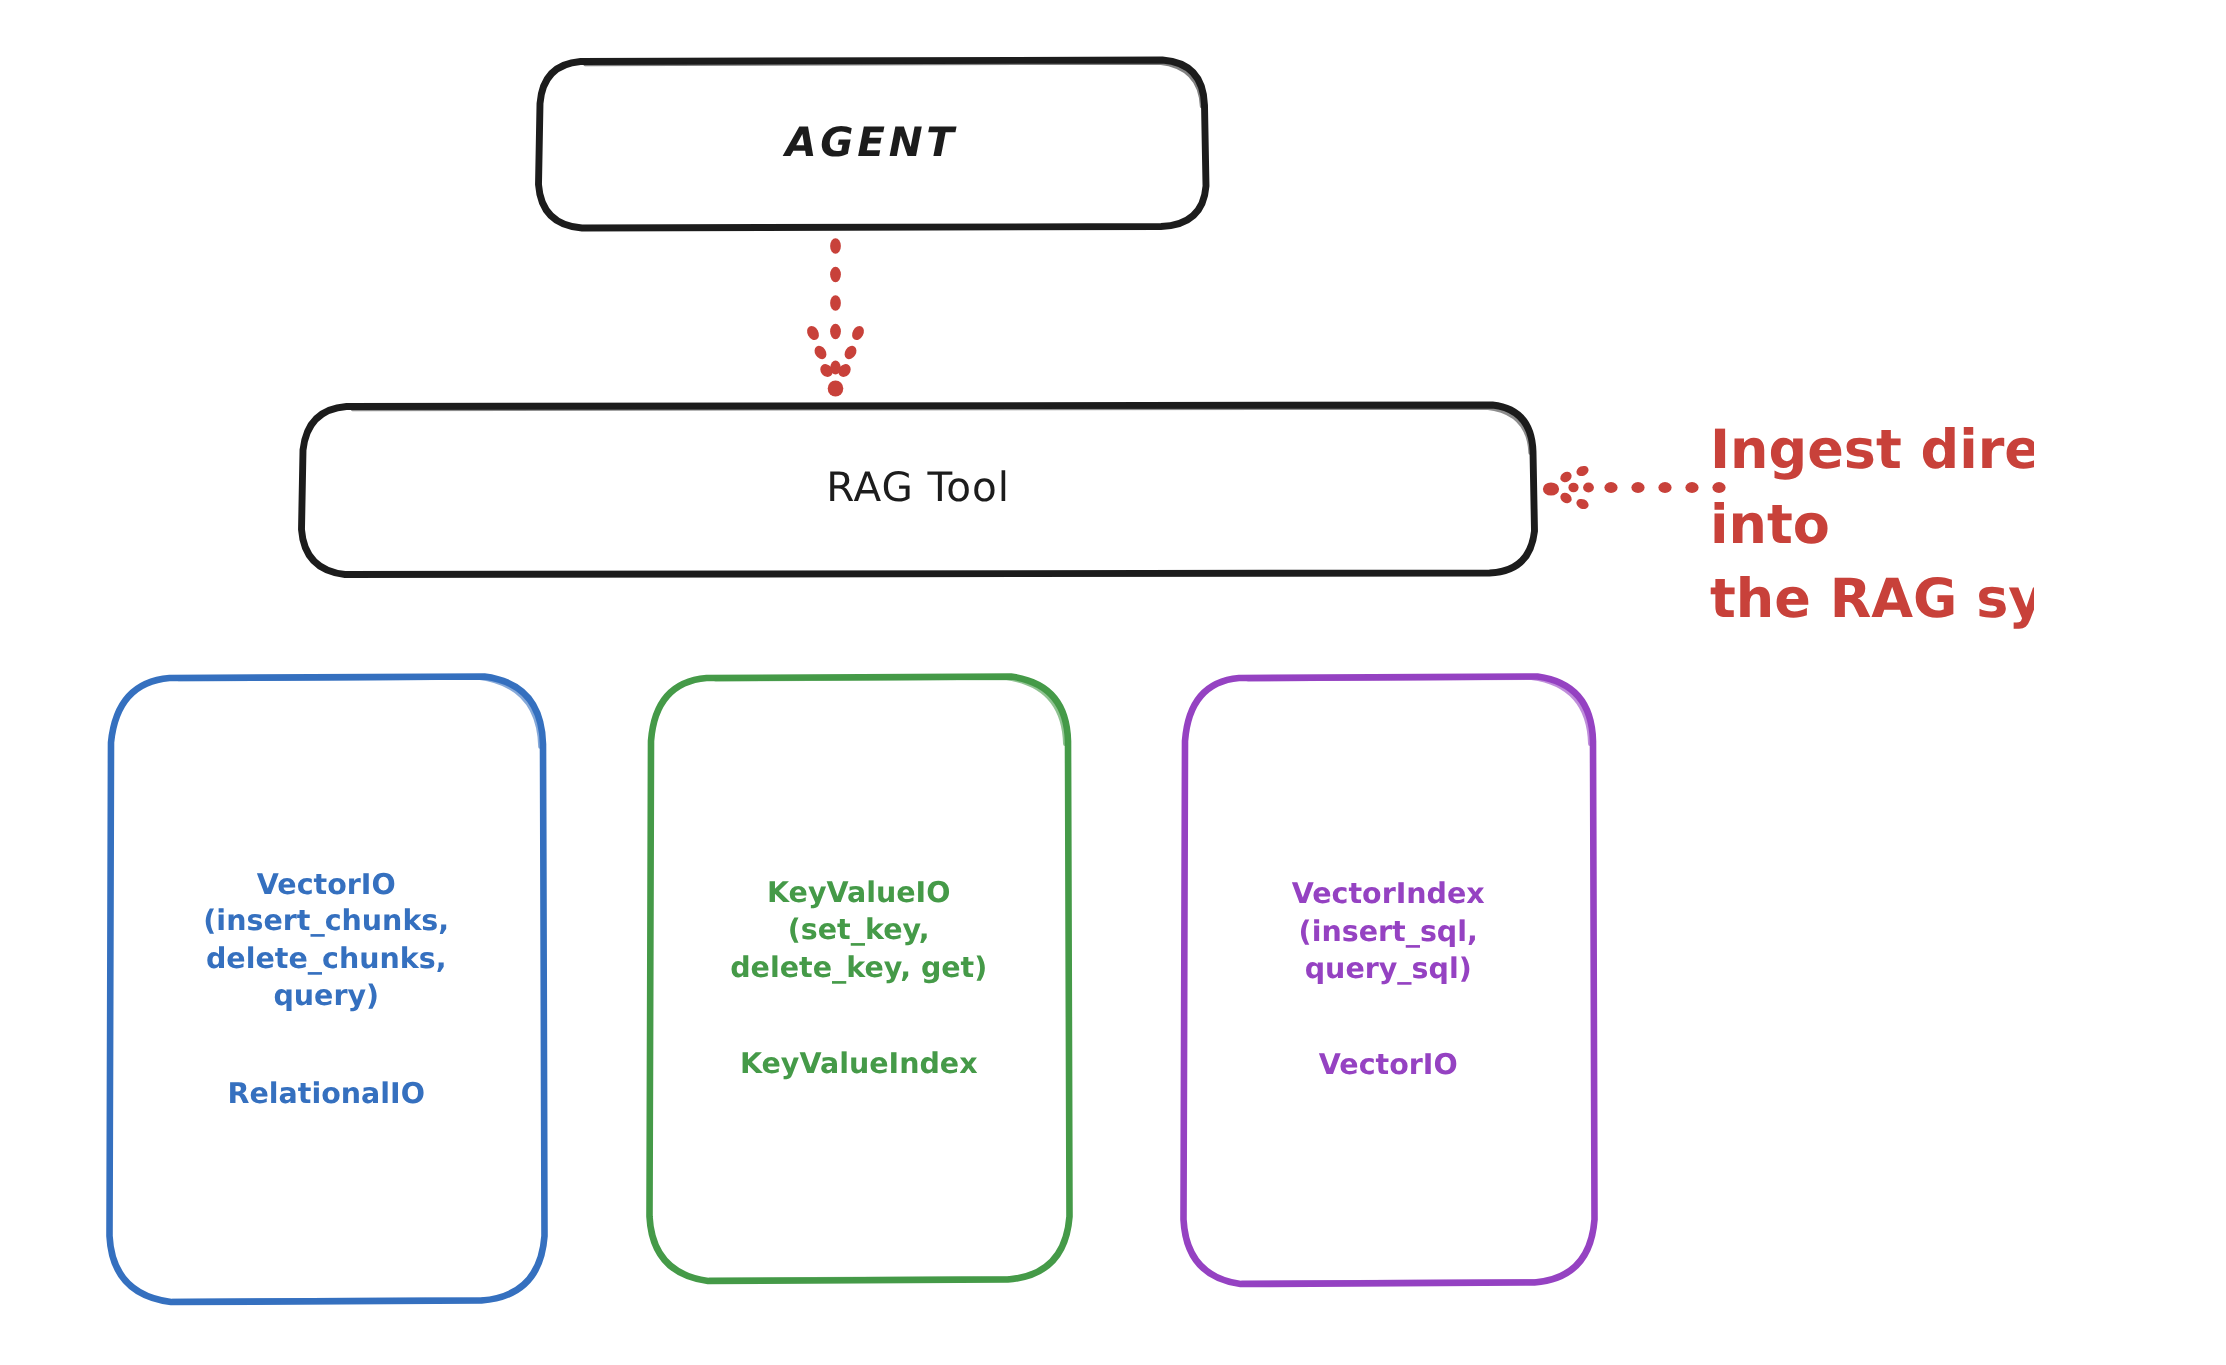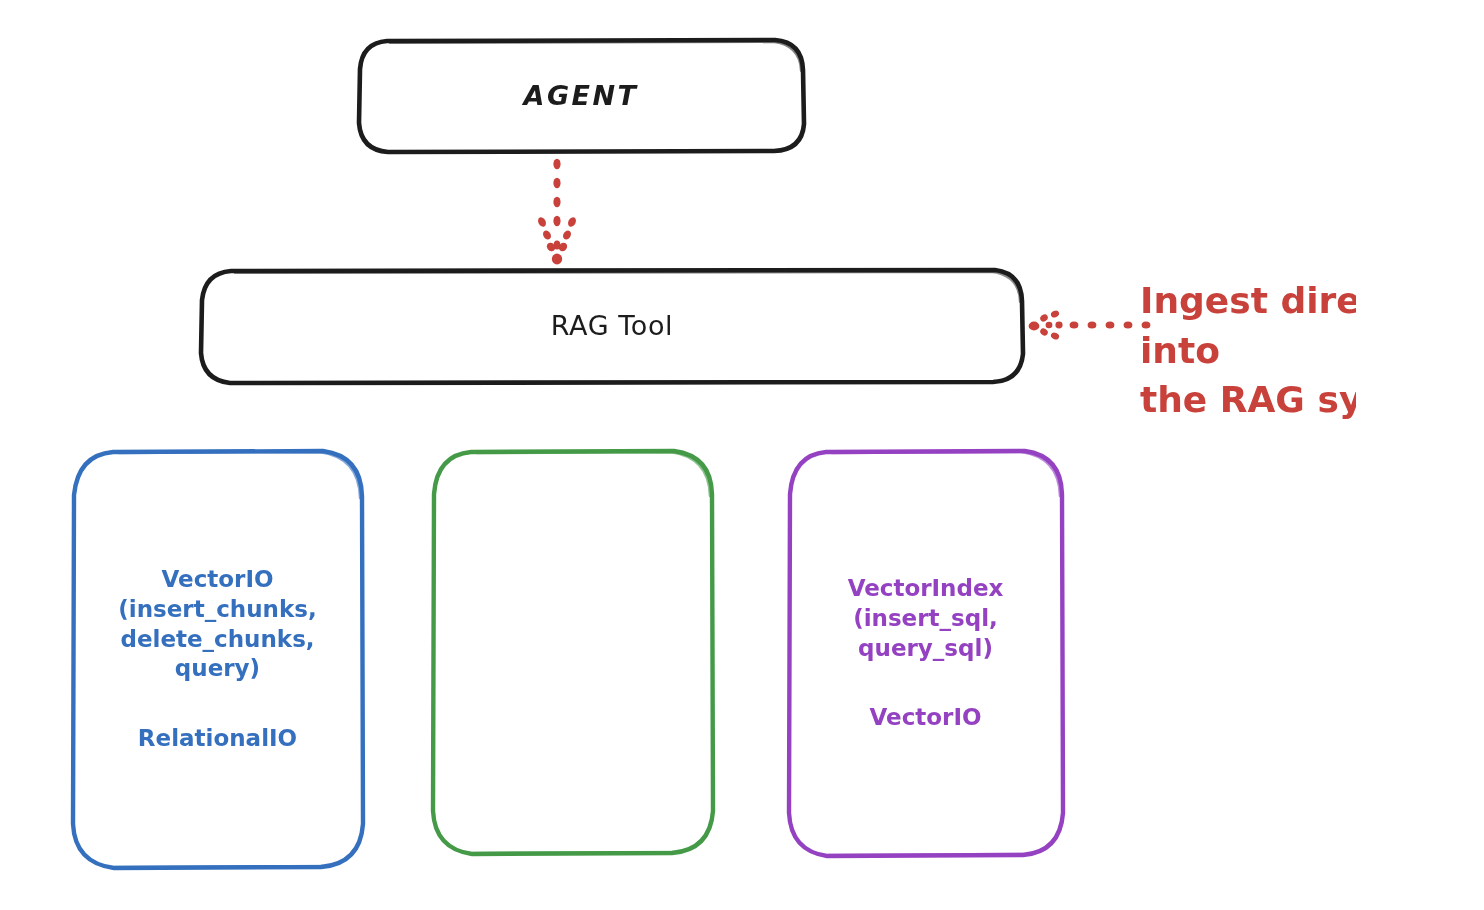--- a/index.html
+++ b/index.html
@@ -82,21 +82,21 @@
   }
 
   
   .provider {
     flex-direction: column;
     padding: 0 14px;
   }
   .provider .label {
     font-family: "DejaVu Sans", sans-serif;
     font-weight: 600;
-    font-size: 23px;
+    font-size: 19px;
     line-height: 1.30;
   }
   .provider .label.secondary {
     margin-top: 40px;
   }
 
   #vectorio-node {
     left: 69px;
     top: 448px;
     width: 297px;
@@ -225,20 +225,24 @@
 query)</span>
     <span class="label secondary">RelationalIO</span>
   </div>
 
   <div class="node provider" id="keyvalueio-node">
     <svg class="sketch" viewBox="0 0 287 409" preserveAspectRatio="none">
       <path d="M42 4 L245 3 Q282 8 283 46 L284 363 Q281 402 243 405 L43 406 Q6 401 4 363 L5 46 Q8 7 42 4" stroke="#459a48" stroke-width="4.4"></path>
       <path d="M48 5 L241 4 Q280 9 281 48" stroke="#459a48" stroke-width="2.6" opacity="0.6"></path>
       <path d="M44 405 L244 404" stroke="#459a48" stroke-width="2.6" opacity="0.6"></path>
     </svg>
+    <span class="label">KeyValueIO
+(set_key,
+delete_key, get)</span>
+    <span class="label secondary">KeyValueIndex</span>
   </div>
 
   <div class="node provider" id="relationalio-node">
     <svg class="sketch" viewBox="0 0 281 411" preserveAspectRatio="none">
       <path d="M41 4 L240 3 Q276 8 277 46 L278 365 Q275 404 238 407 L42 408 Q6 403 4 365 L5 46 Q8 7 41 4" stroke="#9542c2" stroke-width="4.4"></path>
       <path d="M47 5 L236 4 Q274 9 275 48" stroke="#9542c2" stroke-width="2.6" opacity="0.6"></path>
       <path d="M43 407 L239 406" stroke="#9542c2" stroke-width="2.6" opacity="0.6"></path>
     </svg>
     <span class="label">VectorIndex
 (insert_sql,

